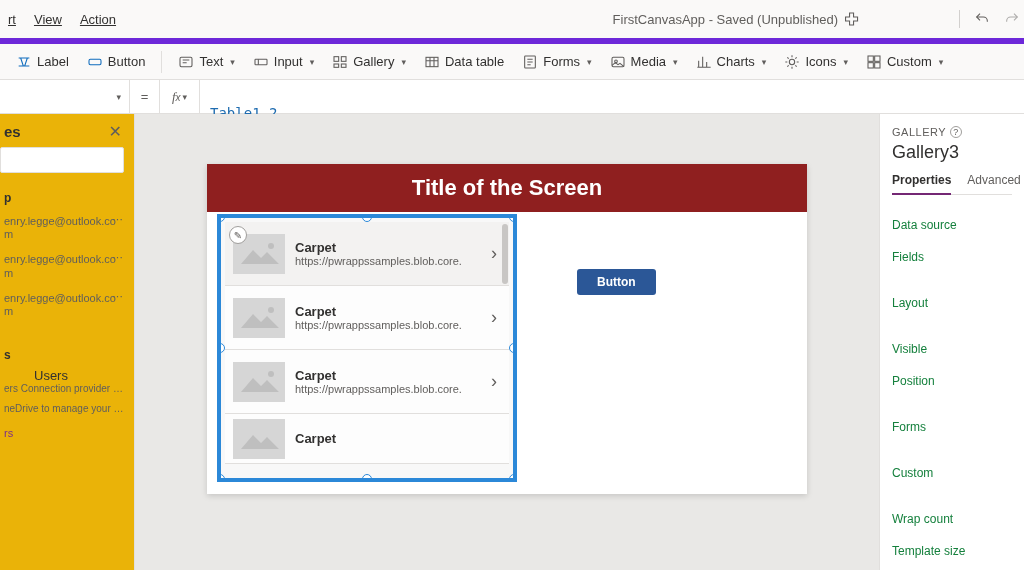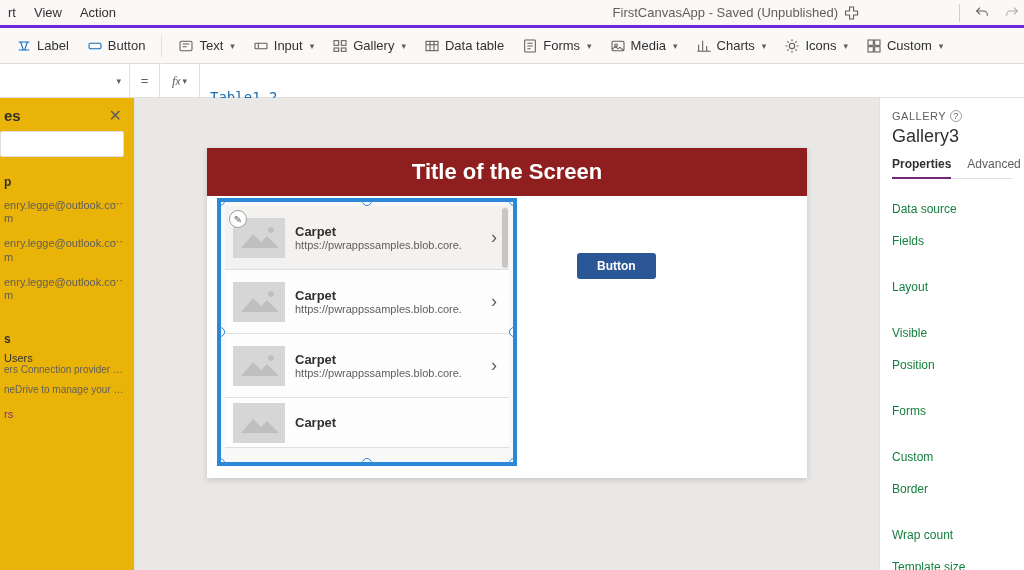--- a/index.html
+++ b/index.html
@@ -1,19 +1,19 @@
 <!DOCTYPE html>
 <html><head>
 <meta charset="utf-8">
 <style>
   * { box-sizing: border-box; margin: 0; padding: 0; font-family: "Segoe UI", Arial, sans-serif; }
   body { width: 1024px; height: 570px; overflow: hidden; background: #faf9f8; color: #323130; font-size: 13px; }
 
   
-  .titlebar { height: 28px; background: #faf9f8; border-bottom: 3px solid #6d28d9; display: flex; align-items: center; padding: 0 8px; position: relative; }
+  .titlebar { height: 44px; background: #faf9f8; border-bottom: 6px solid #6d28d9; display: flex; align-items: center; padding: 0 8px; position: relative; text-decoration: underline; }
   .titlebar .menu { display: flex; gap: 18px; margin-left: 0px; }
   .titlebar .menu span { font-size: 13px; color: #323130; cursor: pointer; }
   .titlebar .doc-status { position: absolute; left: 50%; transform: translateX(-50%); right: auto; display: flex; align-items: center; gap: 6px; color: #605e5c; font-size: 13px; white-space: nowrap; left: 860px; transform: translateX(-100%);}
   .titlebar .right-icons { position: absolute; right: 4px; display: flex; align-items: center; gap: 14px; color: #605e5c; }
   .titlebar .right-icons .sep { width:1px; height:18px; background:#d2d0ce; }
 
   
   .ribbon { height: 36px; background: #faf9f8; border-bottom: 1px solid #e1dfdd; display: flex; align-items: center; padding: 0 10px; gap: 6px; }
   .rb-item { display: flex; align-items: center; gap: 5px; padding: 4px 6px; color: #323130; font-size: 13px; cursor: pointer; }
   .rb-sep { width:1px; height:22px; background:#e1dfdd; margin: 0 4px; }
@@ -36,21 +36,21 @@
 
   
   .left-panel { width: 135px; background: #eab308; border-right: 1px solid #e1dfdd; padding: 8px 6px 8px 0; overflow: hidden; }
   .lp-head { display:flex; align-items:center; justify-content:space-between; padding: 0 6px 6px 4px; }
   .lp-head .title { font-size: 15px; font-weight:600; color:#323130; }
   .lp-head .close { font-size: 16px; color:#605e5c; cursor:pointer; }
   .lp-search { height: 26px; border: 1px solid #e1dfdd; border-radius: 2px; margin: 0 4px 14px 0; background:#fff; }
   .lp-group { font-size: 12px; color: #323130; padding: 4px 4px; font-weight: 600; }
   .lp-item { font-size: 11px; color: #605e5c; padding: 6px 4px 6px 4px; position: relative; word-break: break-all; line-height: 1.2; }
   .lp-item .dots { position: absolute; right: 4px; top: 4px; color:#605e5c; letter-spacing:1px; font-size:11px; }
-  .lp-sub { font-size: 11px; color: #323130; padding: 2px 4px 0 4px; }
+  .lp-sub { font-size: 13px; color: #323130; padding: 2px 4px 0 4px; margin-left: 30px; }
   .lp-desc { font-size: 10px; color: #605e5c; padding: 0 4px 8px 4px; line-height:1.2; white-space: nowrap; overflow: hidden; text-overflow: ellipsis; }
   .lp-link { font-size: 11px; color: #7b2e8a; padding: 4px 4px; }
 
   
   .canvas-wrap { flex: 1; background: #e9e8e6; display:flex; align-items:flex-start; justify-content:center; padding-top: 50px; position: relative; }
   .screen { width: 600px; height: 330px; background: #ffffff; box-shadow: 0 2px 6px rgba(0,0,0,0.15); position: relative; }
   .screen-header { height: 48px; background: #8f1f1f; color:#fff; display:flex; align-items:center; justify-content:center; font-size: 22px; font-weight: 700; }
 
   .gallery-sel { position:absolute; top: 50px; left: 10px; width: 300px; height: 268px; border: 4px solid #2b88d8; background: #f8f8f8; overflow:hidden; }
   .gallery-inner { position:absolute; top:4px; left:4px; right:4px; bottom:4px; overflow:hidden; }
@@ -360,20 +360,19 @@
     <div class="rp-row">Fields</div>
     <div class="rp-gap"></div>
     <div class="rp-row">Layout</div>
     <div class="rp-gap"></div>
     <div class="rp-row">Visible</div>
     <div class="rp-row">Position</div>
     <div class="rp-gap"></div>
     <div class="rp-row">Forms</div>
     <div class="rp-gap"></div>
     <div class="rp-row">Custom</div>
-    <div class="rp-row">Border</div>
     <div class="rp-gap"></div>
     <div class="rp-row">Wrap count</div>
     <div class="rp-row">Template size</div>
 
   </div>
 
 </div>
 
 </body></html>

